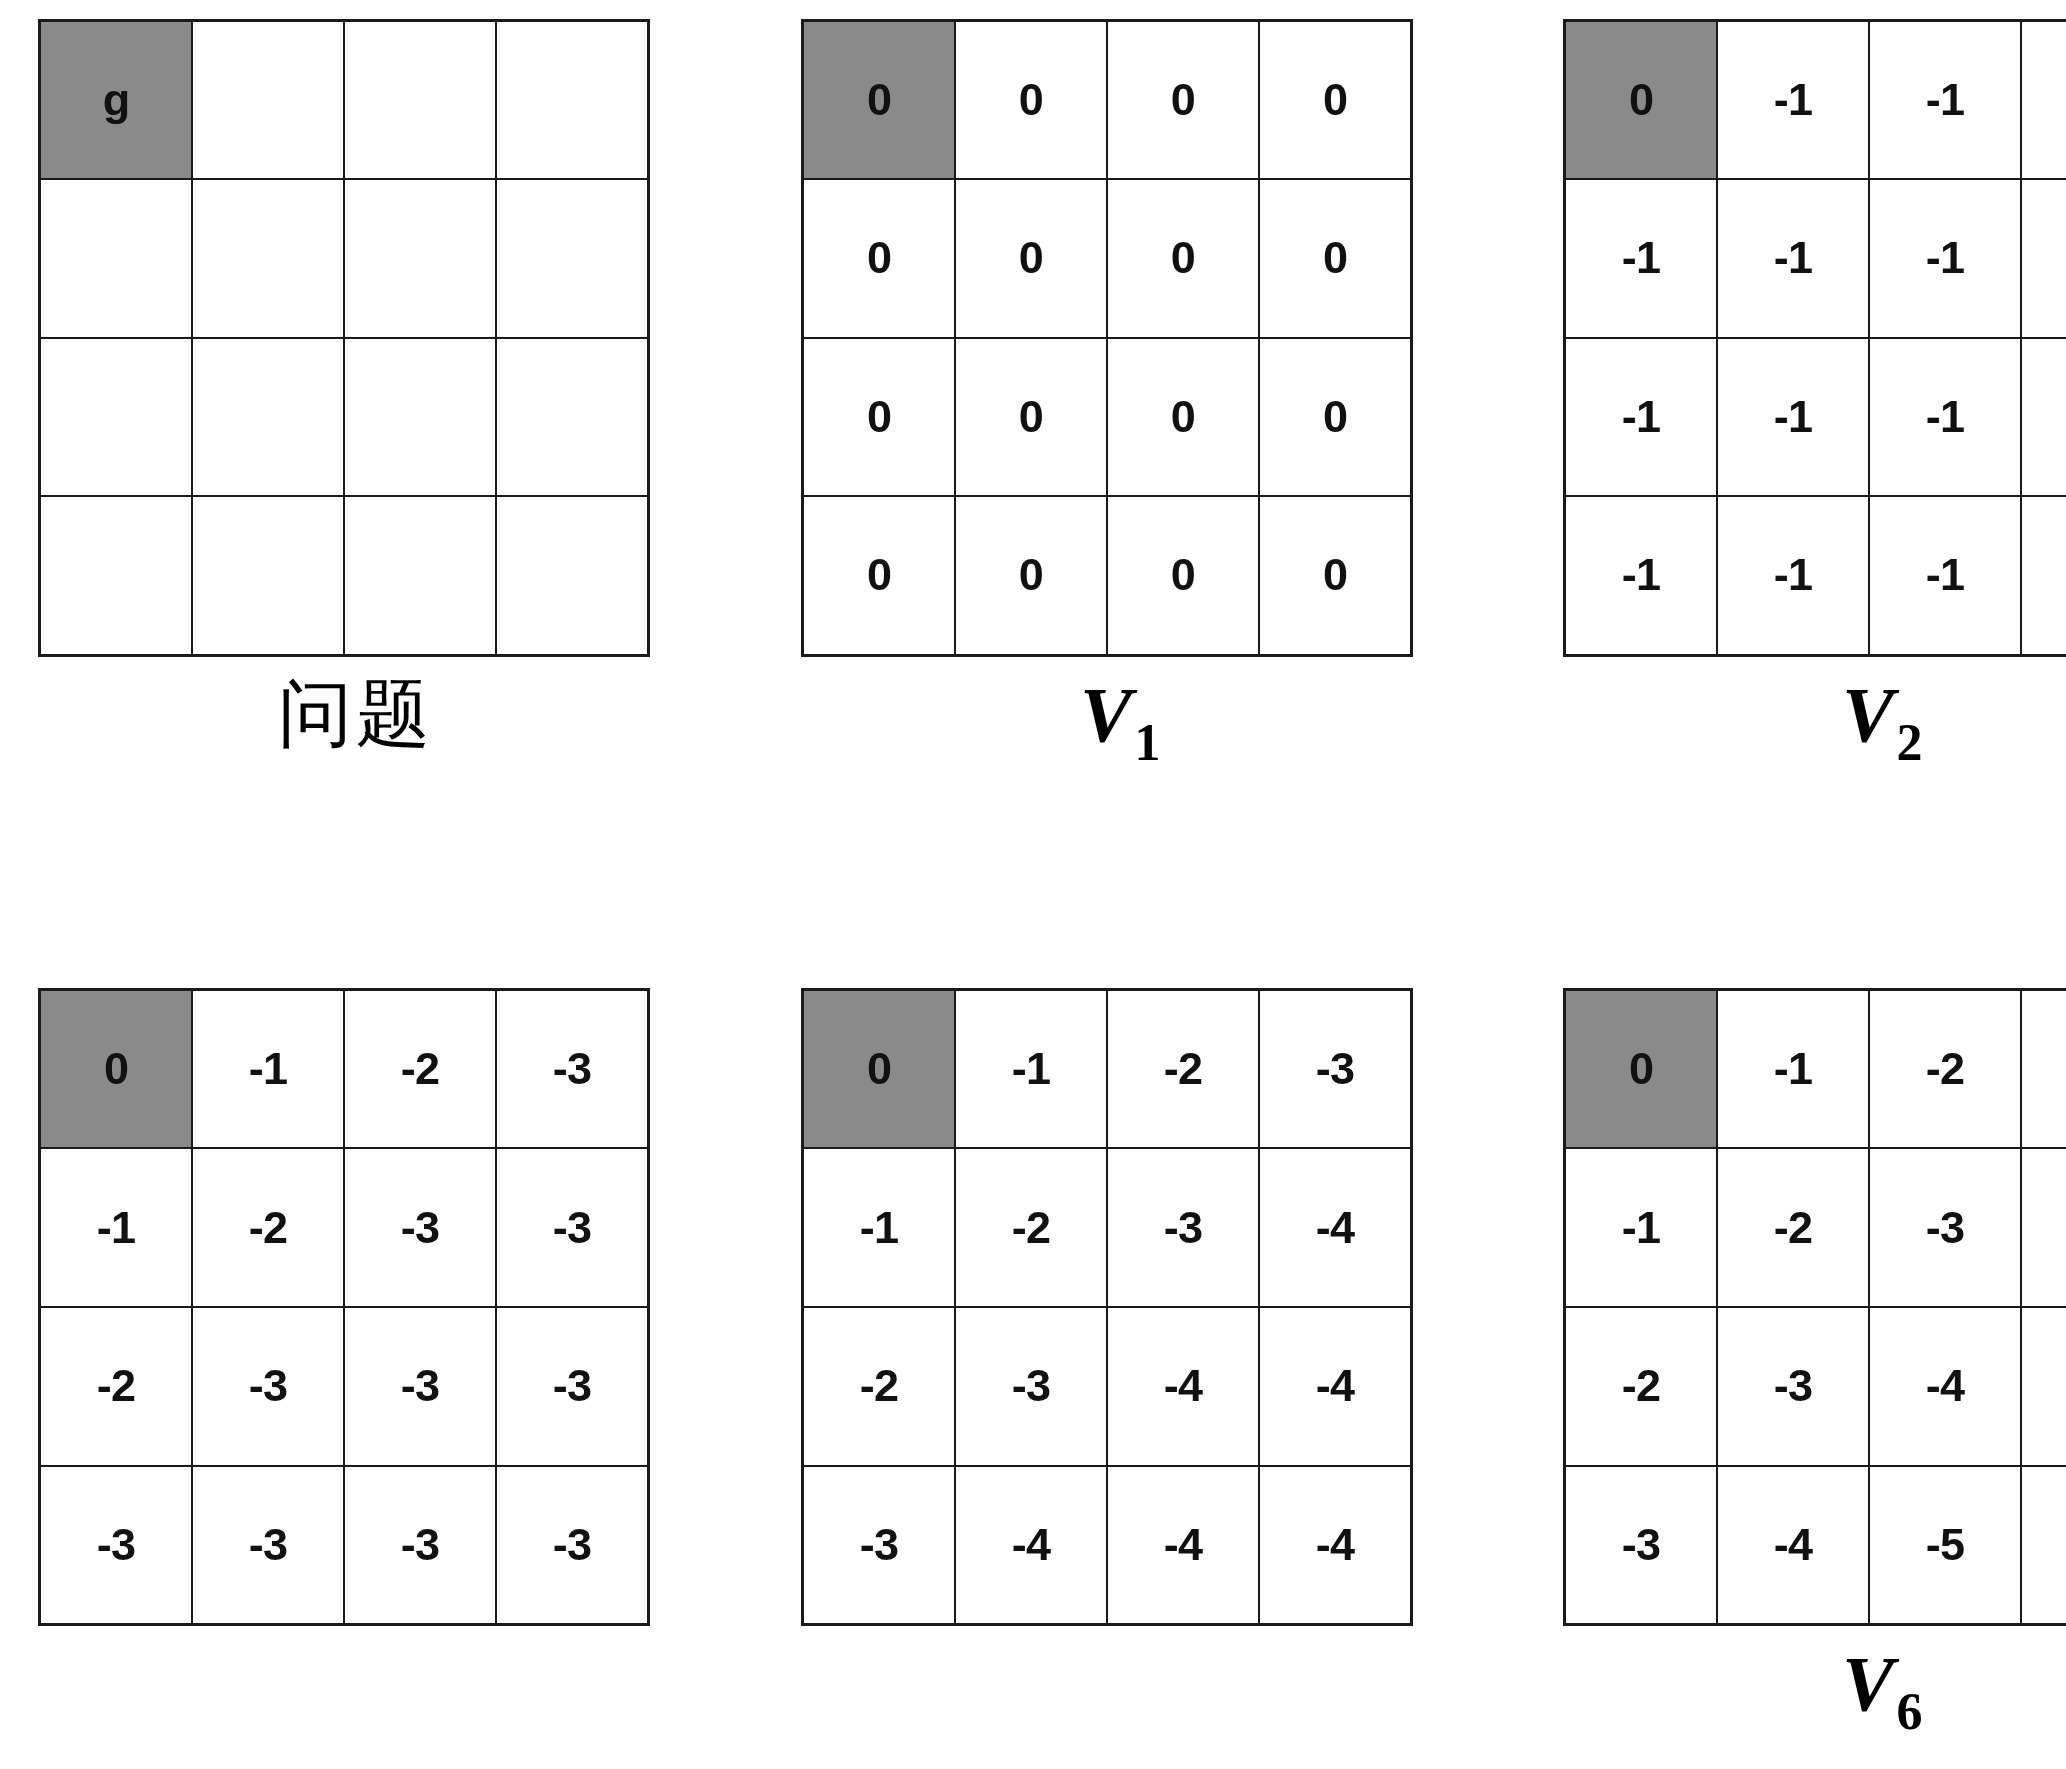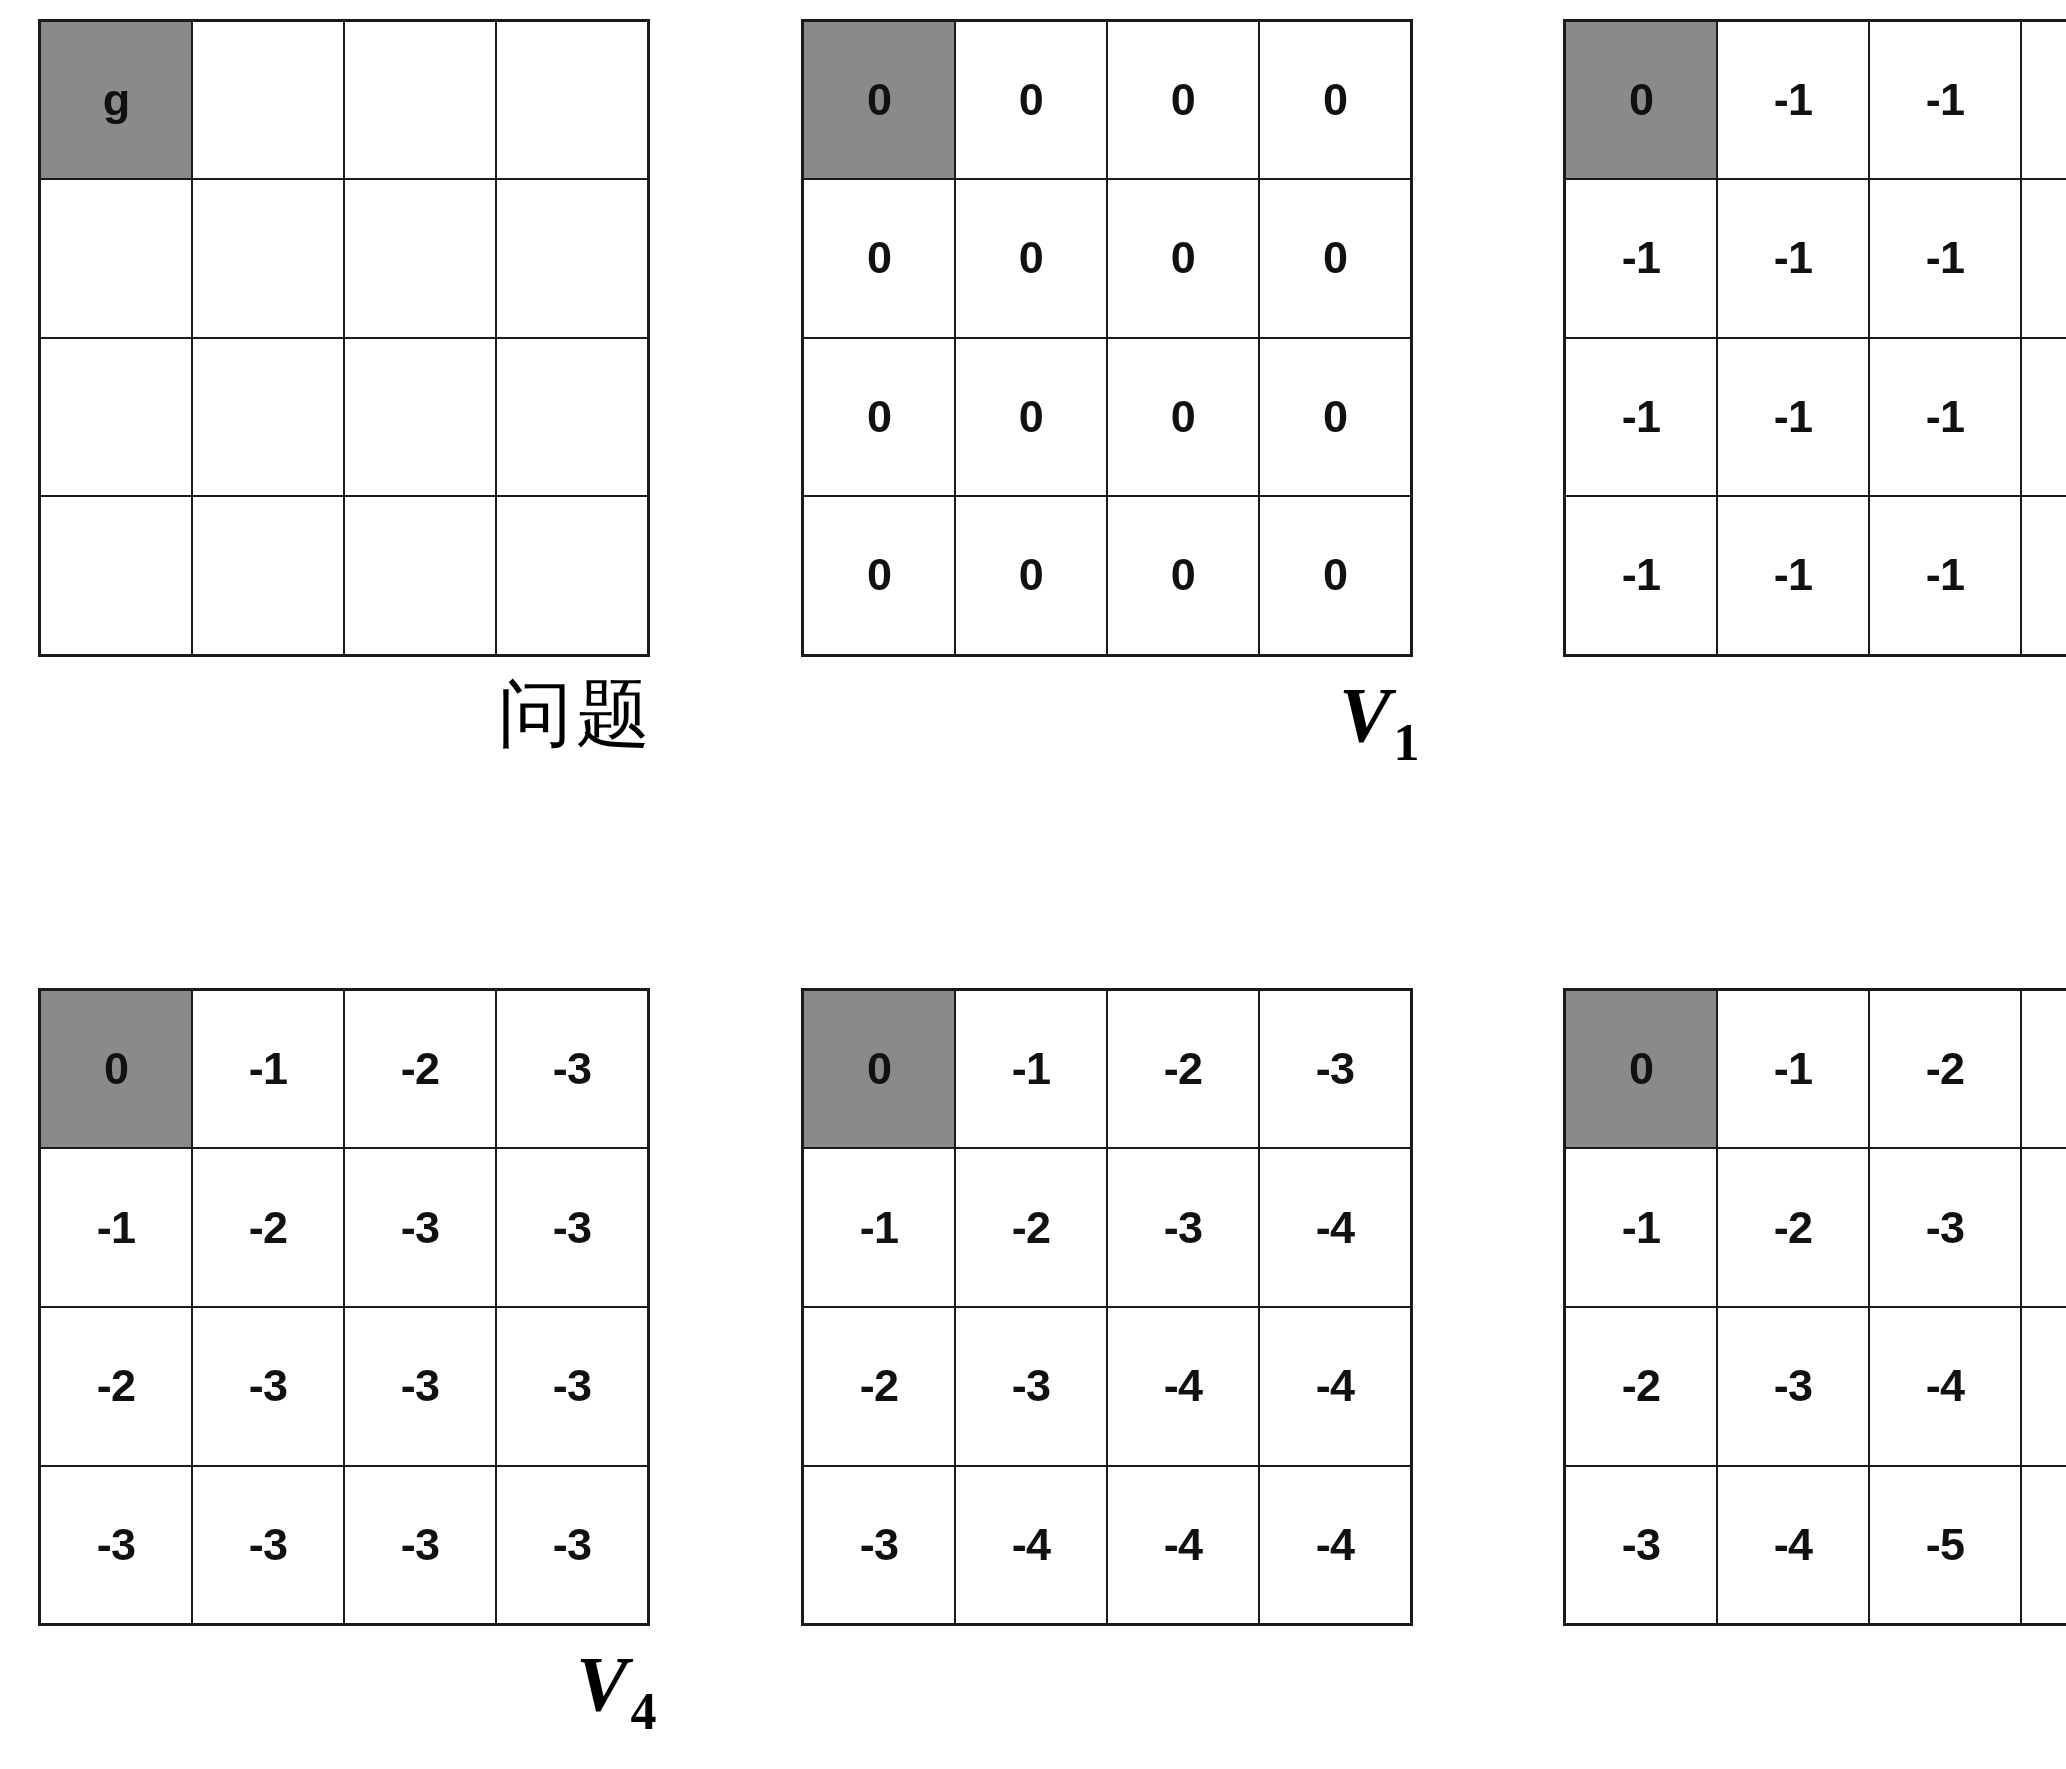--- a/index.html
+++ b/index.html
@@ -52,24 +52,24 @@
     padding: 0;
     letter-spacing: -0.8px;
   }
 
   .value-grid td.start-cell {
     background: #8a8a8a;
   }
 
   .panel-caption {
     position: absolute;
-    left: 4px;
+    left: 12px;
     top: 657px;
     width: 612px;
-    text-align: right;
+    text-align: center;
     line-height: 1;
     white-space: nowrap;
   }
 
   .caption-v {
     font-family: "Liberation Serif", "DejaVu Serif", serif;
     font-style: italic;
     font-weight: 700;
     font-size: 78px;
     color: #000000;
@@ -213,21 +213,20 @@
             <td>-3</td>
           </tr>
           <tr>
             <td>-3</td>
             <td>-3</td>
             <td>-3</td>
             <td>-3</td>
           </tr>
         </tbody>
       </table>
-      <div class="panel-caption"><span class="caption-v">V</span><span class="caption-sub">4</span></div>
     </div>
     <div class="grid-panel" style="left: 801px; top: 988px;">
       <table class="value-grid">
         <tbody>
           <tr>
             <td class="start-cell">0</td>
             <td>-1</td>
             <td>-2</td>
             <td>-3</td>
           </tr>

